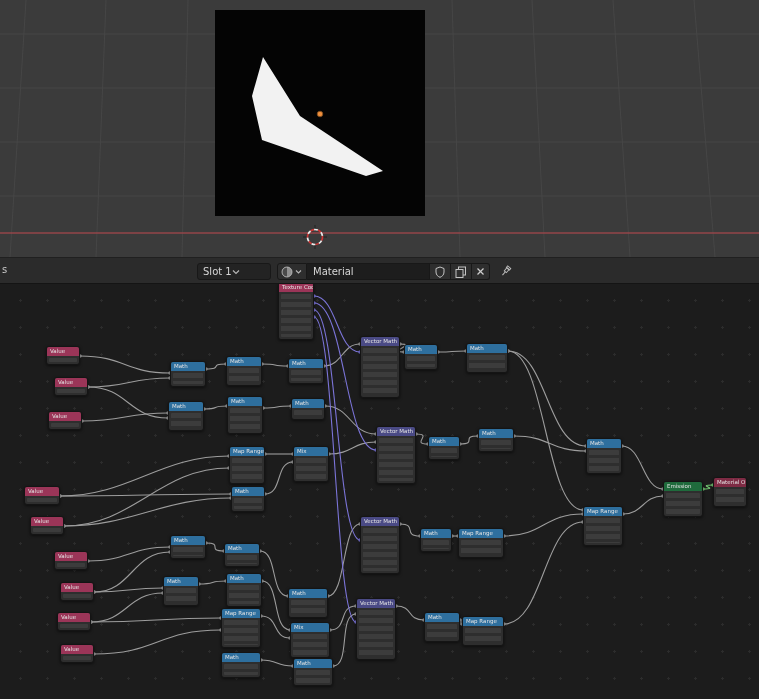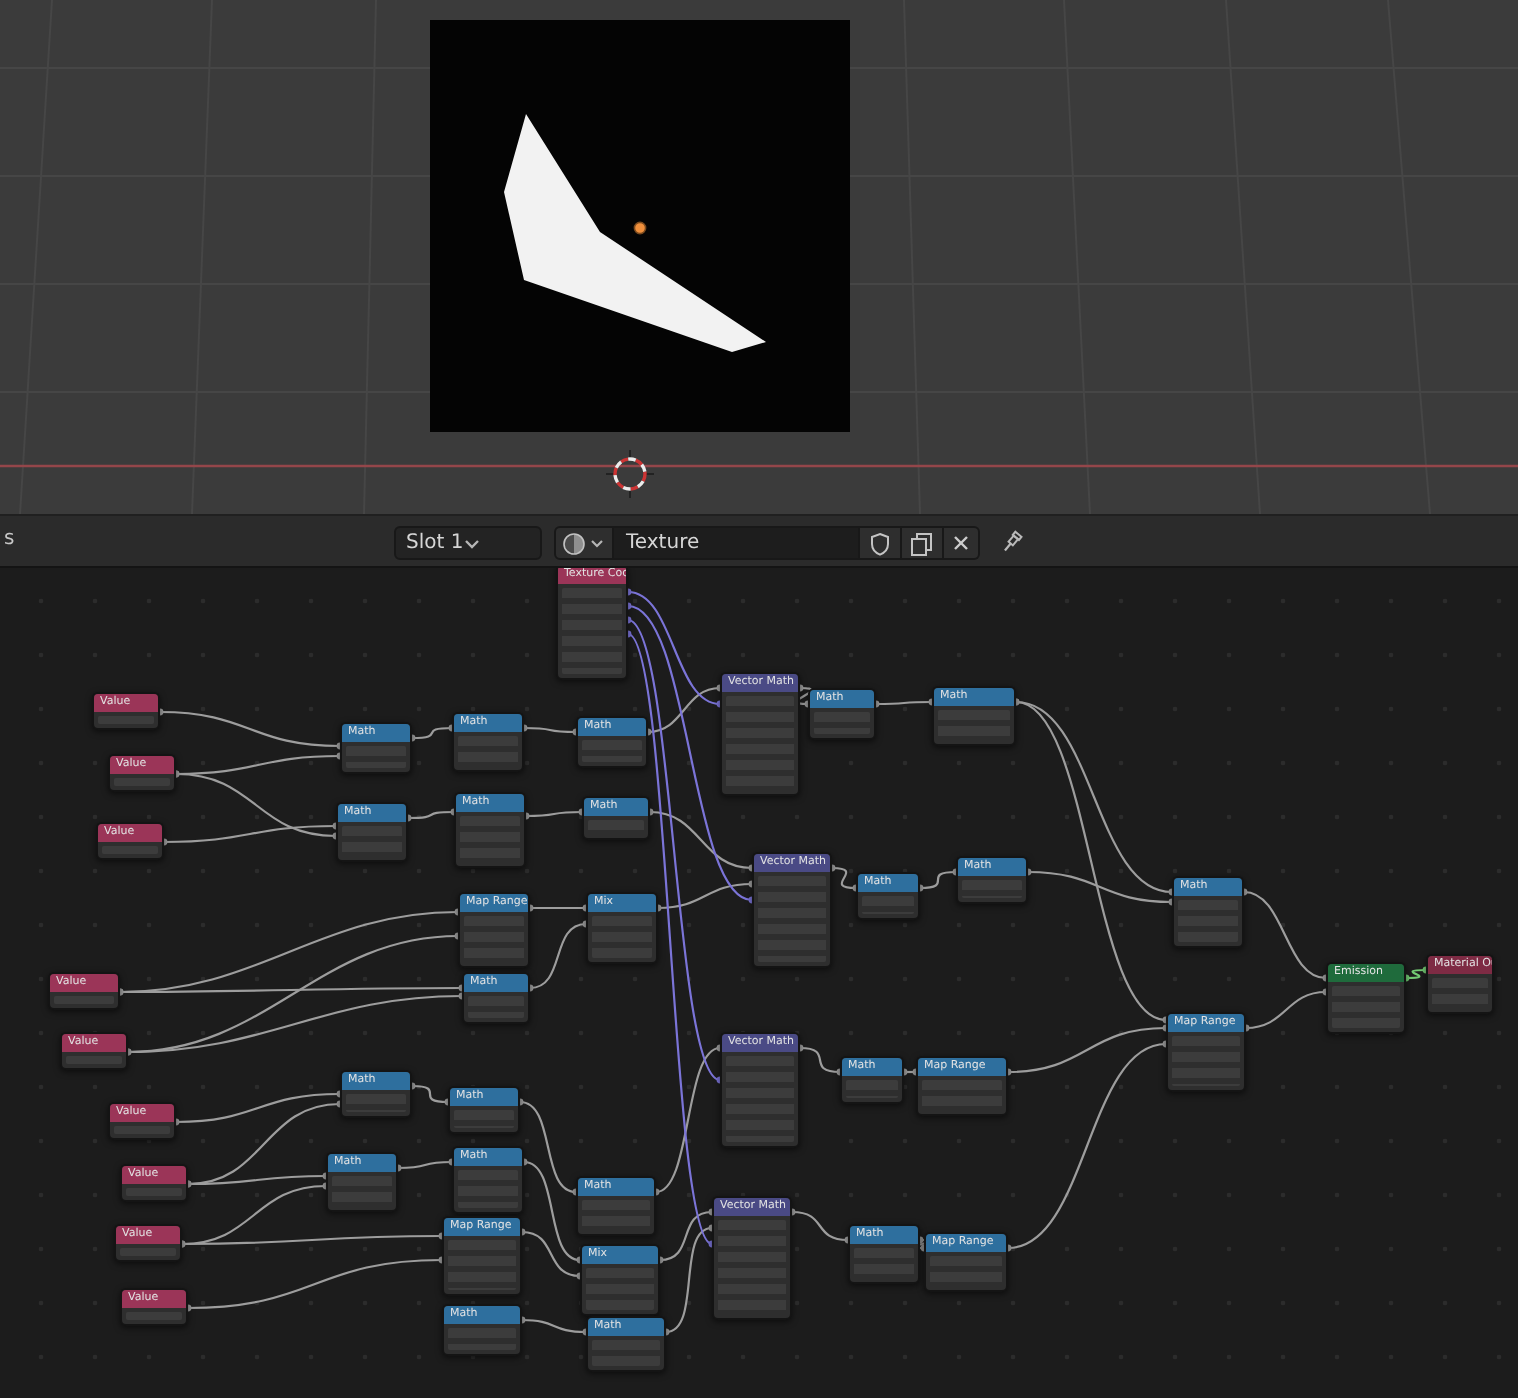--- a/index.html
+++ b/index.html
@@ -94,21 +94,21 @@
         <circle cx="6" cy="6" r="5" fill="#8f8f8f"></circle>
         <path d="M6,1 A5,5 0 0 0 6,11 Z" fill="#4a4a4a"></path>
         <circle cx="6" cy="6" r="5" fill="none" stroke="#c2c2c2" stroke-width="0.8"></circle>
       </svg>
       <svg width="7" height="6">
         <polyline points="1,1.5 3.5,4 6,1.5" fill="none" stroke="#b5b5b5" stroke-width="1.1"></polyline>
       </svg>
     </div>
 
     <div class="hw" id="namefield">
-      <span>Texture</span>
+      <span>Material</span>
     </div>
 
     <div class="hw" id="shieldbtn">
       <svg width="10" height="12">
         <path d="M5,1 L9,2.5 L9,6 C9,9 7,10.5 5,11.3 C3,10.5 1,9 1,6 L1,2.5 Z" fill="none" stroke="#c4c4c4" stroke-width="1"></path>
       </svg>
     </div>
 
     <div class="hw" id="copybtn">
       <svg width="12" height="12">

